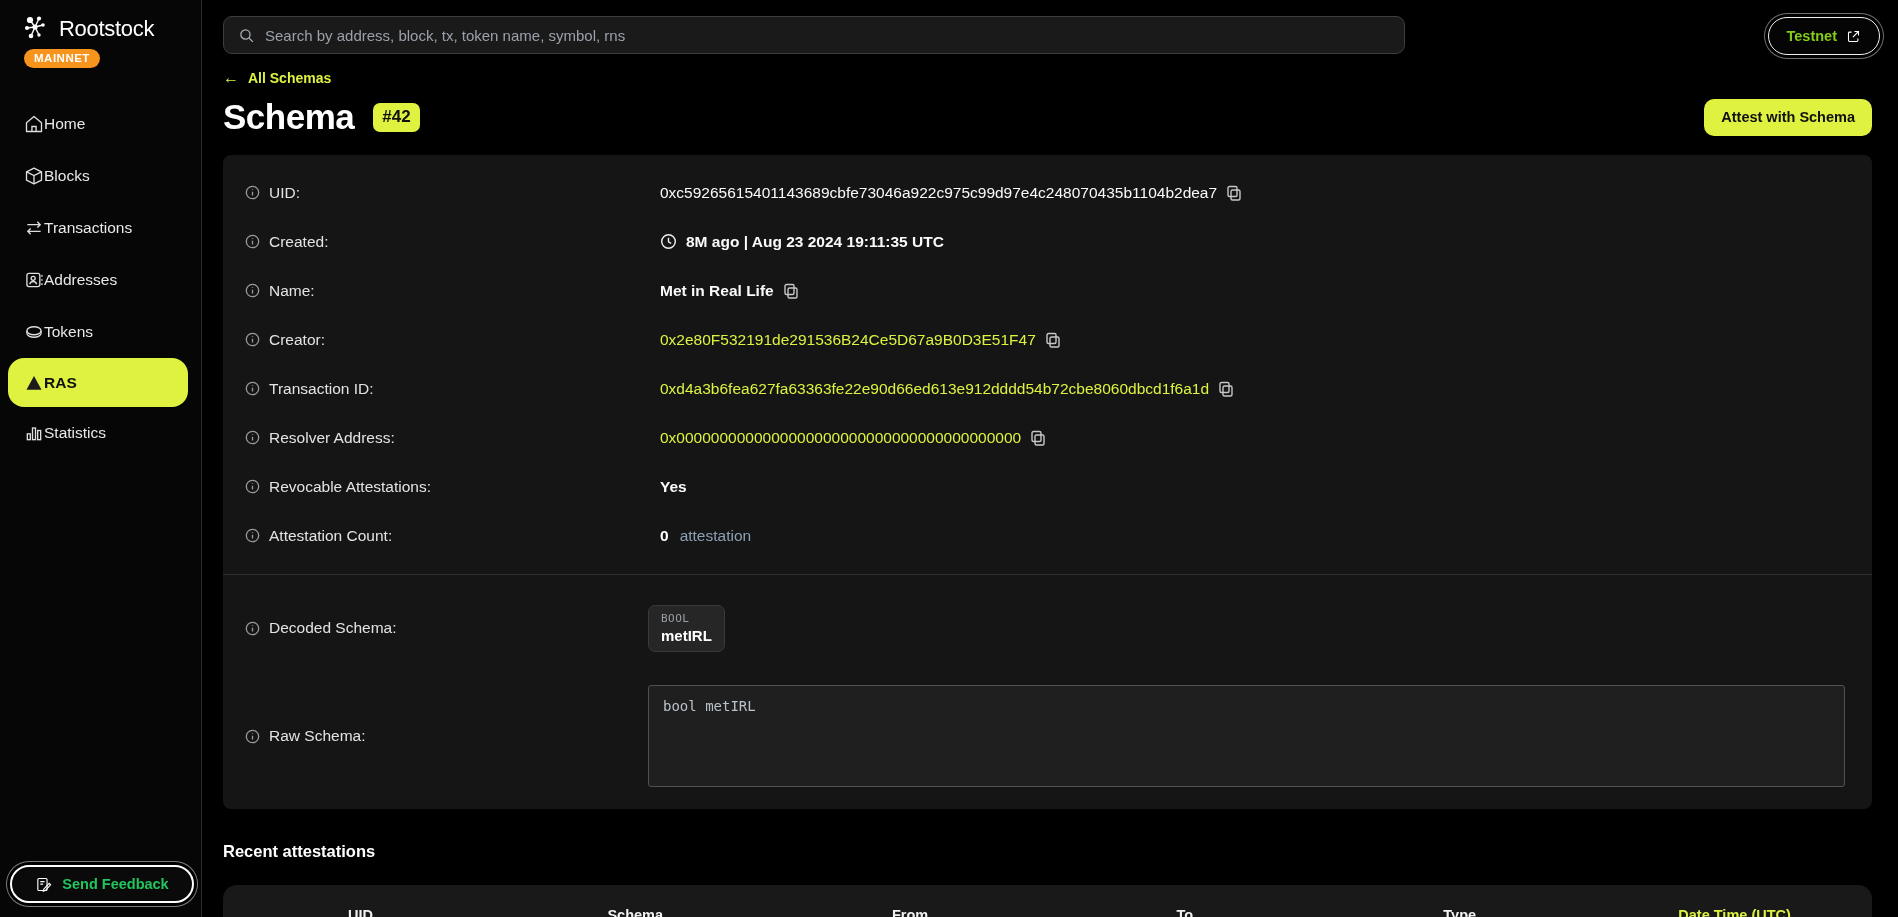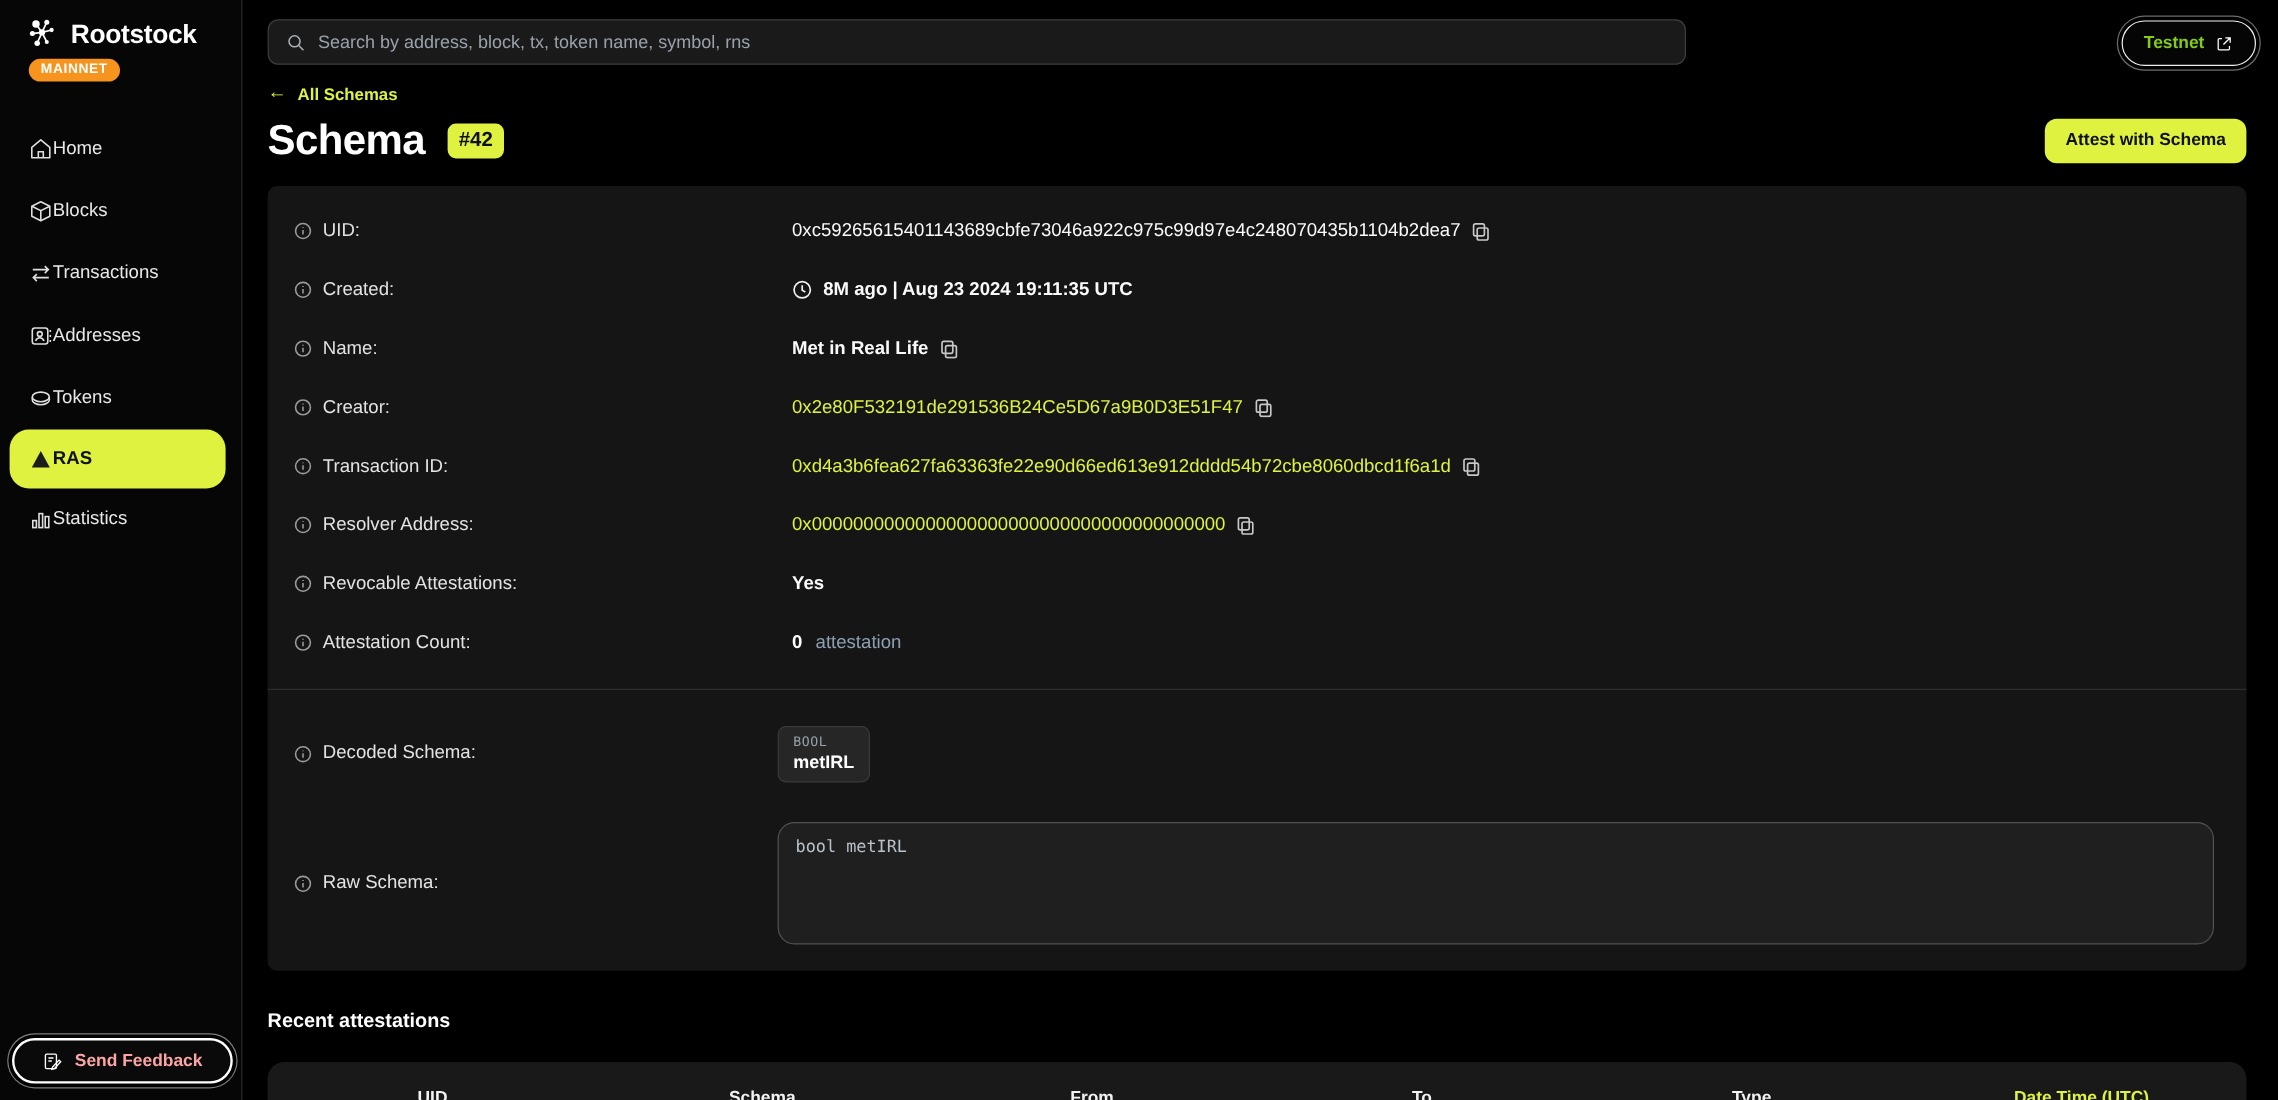--- a/index.html
+++ b/index.html
@@ -5,37 +5,37 @@
   * { margin:0; padding:0; box-sizing:border-box; }
   html,body { width:1898px; height:917px; overflow:hidden; background:#000; }
   body { font-family:"Liberation Sans", sans-serif; color:#f2f2f2; }
   .app { display:flex; width:1898px; height:917px; }
 
   
   .sidebar { width:202px; min-width:202px; background:#060606; border-right:1px solid #2a2a2a;
              display:flex; flex-direction:column; position:relative; }
   .logo-row { display:flex; align-items:center; gap:7px; margin:14px 0 0 22px; }
   .logo-mark { width:30px; height:30px; }
-  .logo-text { font-size:22px; font-weight:700; letter-spacing:-0.3px; color:#fff; }
+  .logo-text { font-size:22px; font-weight:400; letter-spacing:-0.3px; color:#fff; }
   .net-badge { display:inline-block; margin:5px 0 0 24px; background:#f7941d; color:#fff;
                font-size:11.5px; font-weight:700; letter-spacing:0.5px; padding:3px 10px 4px;
                border-radius:10px; width:max-content; }
   .nav { margin-top:30px; display:flex; flex-direction:column; }
   .nav-item { display:flex; align-items:center; height:52px; padding-left:24px;
               font-size:15.5px; color:#e8e8e8; cursor:pointer; }
   .nav-item svg { width:20px; height:20px; stroke:#dedede; fill:none; stroke-width:1.6; flex:none; }
   .nav-item.active { background:#def23f; color:#101010; font-weight:700; border-radius:16px;
                      margin:0 13px 0 8px; padding-left:16px; height:49px; }
   .nav-item.active svg { stroke:#111; }
   .nav-item.active .tri { fill:#1c1c1c; stroke:none; }
   .sidebar-spacer { flex:1; }
   .feedback-btn { display:flex; align-items:center; gap:10px; margin:0 0 14px 10px;
                   width:184px; height:38px; justify-content:center;
                   background:#0a0a0a; border:2px solid #fff; border-radius:19px;
-                  box-shadow:0 0 0 3px #000, 0 0 0 4px #7d7d7d; color:#fca5a5;
+                  box-shadow:0 0 0 3px #000, 0 0 0 4px #7d7d7d; color:#22c55e;
                   font-size:14.5px; font-weight:600; cursor:pointer; }
   .feedback-btn svg { width:17px; height:17px; stroke:#fff; fill:none; stroke-width:1.6; }
 
   
   .main { flex:1; display:flex; flex-direction:column; background:#000; }
   .topbar { display:flex; align-items:flex-start; padding:16px 12px 0 21px; height:70px; }
   .search-box { width:1182px; height:38px; background:#1a1a1a; border:1px solid #3d3d3d;
                 border-radius:9px; display:flex; align-items:center; padding:0 14px; gap:10px; }
   .search-box svg { width:17px; height:17px; stroke:#aab0b8; fill:none; stroke-width:1.8; flex:none; }
   .search-box input { flex:1; background:transparent; border:none; outline:none; color:#e6e6e6;
@@ -85,21 +85,21 @@
                  min-height:86px; padding-left:22px; }
   .schema-chip { width:max-content; background:#262626; border:1px solid #3a3a3a;
                  border-radius:7px; padding:6px 12px 7px; }
   .chip-type { font-family:"DejaVu Sans Mono", monospace; font-size:11px; color:#98a0a8;
                letter-spacing:0.5px; }
   .chip-name { font-size:15px; font-weight:700; color:#fff; margin-top:2px; }
 
   .raw-row { display:grid; grid-template-columns:403px 1fr; align-items:center; padding-left:22px;
              margin-top:14px; }
   .raw-box { width:calc(100% - 27px); height:102px; background:#1f1f1f; border:1px solid #515151;
-             border-radius:14px; color:#b9c1c9; font-family:"DejaVu Sans Mono", monospace;
+             border-radius:3px; color:#b9c1c9; font-family:"DejaVu Sans Mono", monospace;
              font-size:14px; padding:12px 14px; resize:none; outline:none; }
 
   
   .recent-heading { margin-top:33px; font-size:16.5px; font-weight:700; color:#fff; }
   .table-card { margin-top:24px; background:#191919; border-radius:14px 14px 0 0; height:80px;
                 padding-top:22px; }
   .table-head { display:grid; grid-template-columns:repeat(6, 1fr); }
   .th { text-align:center; font-size:14.5px; font-weight:700; color:#f2f2f2; cursor:pointer; }
   .th.accent { color:#def23f; }
 </style>

